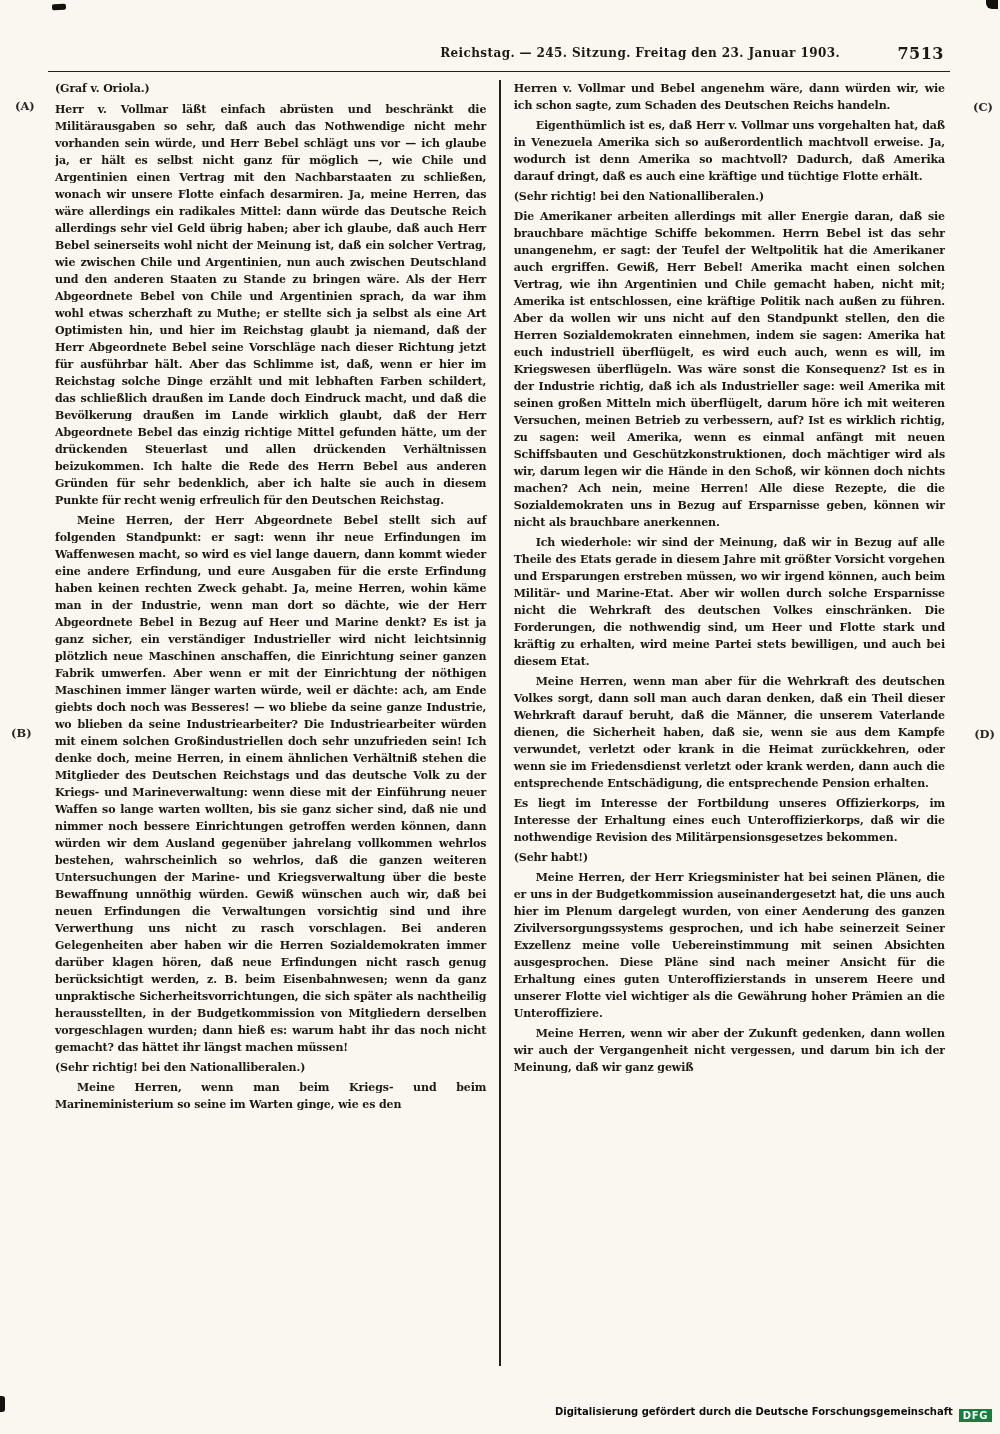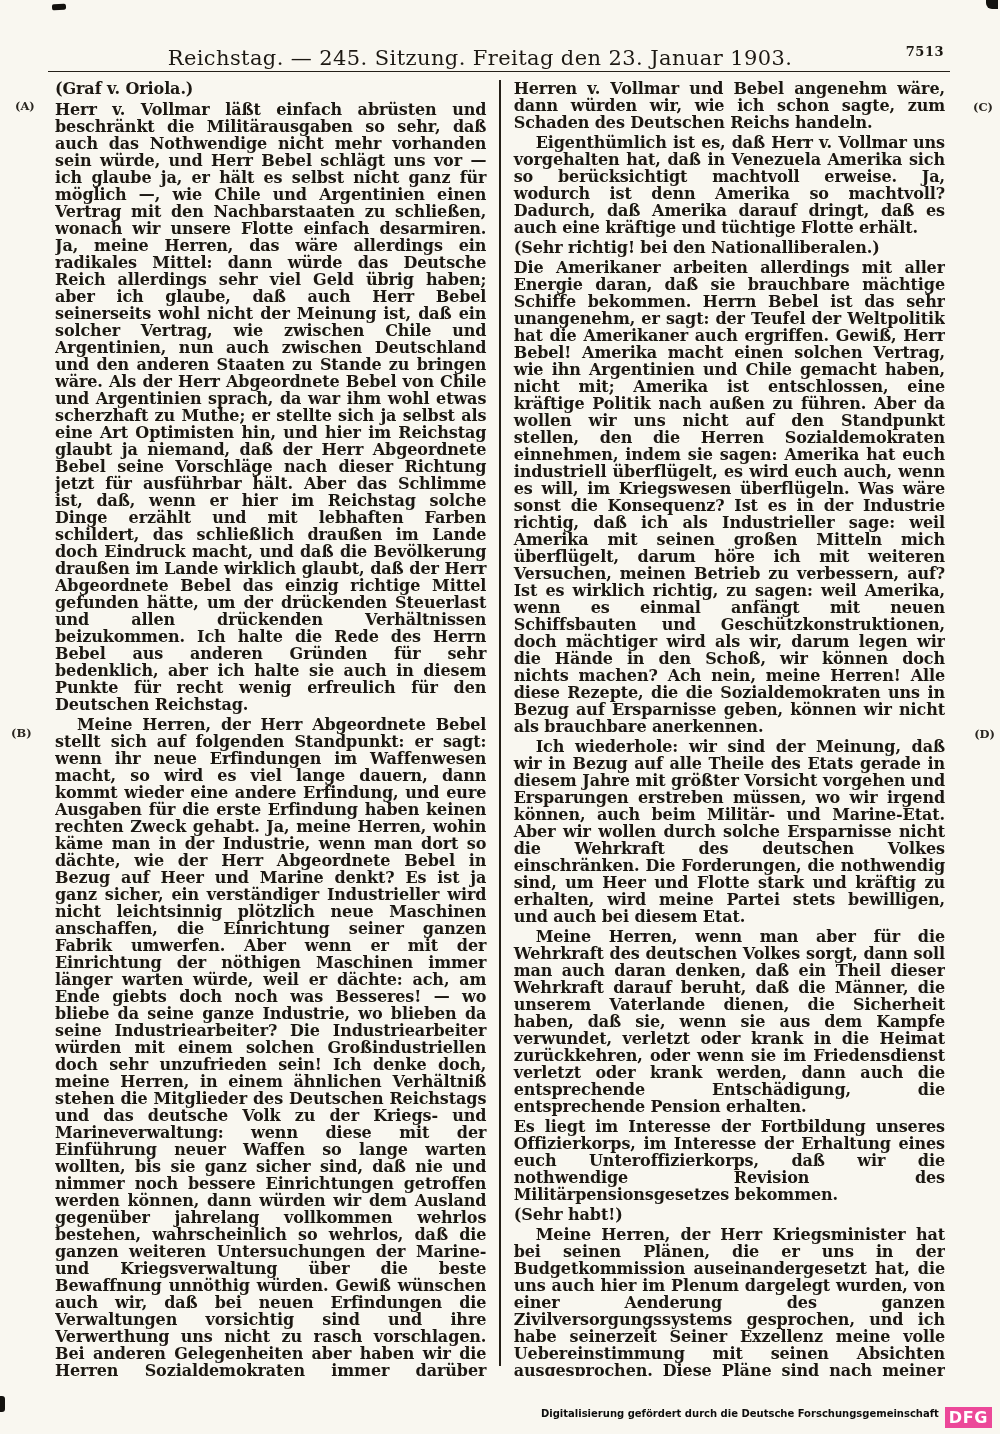--- a/index.html
+++ b/index.html
@@ -13,67 +13,67 @@
     overflow:hidden;
   }
   
   .artifact{position:absolute;background:#14120f;}
   .artifact.tl{left:52px;top:4px;width:14px;height:6px;border-radius:2px;transform:rotate(-4deg);}
   .artifact.tr{right:2px;top:0;width:12px;height:9px;border-radius:0 0 0 6px;}
   .artifact.bl{left:0;bottom:22px;width:5px;height:16px;border-radius:0 3px 3px 0;}
   
   .header-title{
     position:absolute;top:46px;left:120px;right:160px;
-    text-align:center;font-size:21px;font-weight:normal;letter-spacing:.4px;
+    text-align:right;font-size:12px;font-weight:bold;letter-spacing:.4px;
     white-space:nowrap;
   }
   .header-page{
     position:absolute;top:44px;right:56px;
-    font-size:13px;font-weight:bold;letter-spacing:.5px;
+    font-size:16px;font-weight:bold;letter-spacing:.5px;
   }
   .header-rule{
     position:absolute;top:71px;left:48px;right:50px;
     border-top:1.6px solid #241f18;
   }
   
   .margin-mark{position:absolute;font-size:11.5px;font-weight:bold;color:#2a2620;}
   .mark-a{left:15px;top:99px;}
   .mark-b{left:11px;top:726px;}
   .mark-c{right:7px;top:100px;}
   .mark-d{right:5px;top:727px;}
   
   .columns{
     position:absolute;top:80px;left:55px;width:890px;height:1296px;
     display:flex;
   }
   .col{
     width:433px;
     text-align:justify;
-    font-size:16px;line-height:17px;font-weight:bold;
+    font-size:11px;line-height:17px;font-weight:bold;
     letter-spacing:-0.1px;
     overflow:hidden;
   }
   .col-left{padding-right:13px;}
   .col-right{padding-left:13px;}
   .divider{width:1.4px;background:#241f18;height:1286px;}
   p{margin:0 0 3px 0;}
   .speaker{text-indent:0;margin-bottom:4px;}
   .para{text-indent:22px;}
   .para.no-indent{text-indent:0;}
   .stage{text-align:left;text-indent:0;margin:2px 0 3px 0;}
   
   .footer{
-    position:absolute;right:8px;bottom:6px;
+    position:absolute;right:8px;bottom:12px;
     display:flex;align-items:center;gap:6px;
     font-family:"DejaVu Sans", sans-serif;
     font-size:10px;font-weight:bold;color:#0d0d0d;padding-left:13px;
   }
   .dfg-badge{
-    background:#ec4899;color:#ffffff;
-    font-size:16px;font-weight:bold;letter-spacing:.6px;
+    background:#15803d;color:#ffffff;
+    font-size:10px;font-weight:bold;letter-spacing:.6px;
     padding:1px 4px;
     margin-top:9px;
   }
 </style>
 </head>
 <body>
 
 <div class="page">
 
   <div class="artifact tl"></div>
@@ -93,21 +93,21 @@
     <div class="col col-left" id="col-left">
       <p class="speaker">(Graf v. Oriola.)</p>
     <p class="para no-indent">Herr v. Vollmar läßt einfach abrüsten und beschränkt die Militärausgaben so sehr, daß auch das Nothwendige nicht mehr vorhanden sein würde, und Herr Bebel schlägt uns vor — ich glaube ja, er hält es selbst nicht ganz für möglich —, wie Chile und Argentinien einen Vertrag mit den Nachbarstaaten zu schließen, wonach wir unsere Flotte einfach desarmiren. Ja, meine Herren, das wäre allerdings ein radikales Mittel: dann würde das Deutsche Reich allerdings sehr viel Geld übrig haben; aber ich glaube, daß auch Herr Bebel seinerseits wohl nicht der Meinung ist, daß ein solcher Vertrag, wie zwischen Chile und Argentinien, nun auch zwischen Deutschland und den anderen Staaten zu Stande zu bringen wäre. Als der Herr Abgeordnete Bebel von Chile und Argentinien sprach, da war ihm wohl etwas scherzhaft zu Muthe; er stellte sich ja selbst als eine Art Optimisten hin, und hier im Reichstag glaubt ja niemand, daß der Herr Abgeordnete Bebel seine Vorschläge nach dieser Richtung jetzt für ausführbar hält. Aber das Schlimme ist, daß, wenn er hier im Reichstag solche Dinge erzählt und mit lebhaften Farben schildert, das schließlich draußen im Lande doch Eindruck macht, und daß die Bevölkerung draußen im Lande wirklich glaubt, daß der Herr Abgeordnete Bebel das einzig richtige Mittel gefunden hätte, um der drückenden Steuerlast und allen drückenden Verhältnissen beizukommen. Ich halte die Rede des Herrn Bebel aus anderen Gründen für sehr bedenklich, aber ich halte sie auch in diesem Punkte für recht wenig erfreulich für den Deutschen Reichstag.</p>
         <p class="para">Meine Herren, der Herr Abgeordnete Bebel stellt sich auf folgenden Standpunkt: er sagt: wenn ihr neue Erfindungen im Waffenwesen macht, so wird es viel lange dauern, dann kommt wieder eine andere Erfindung, und eure Ausgaben für die erste Erfindung haben keinen rechten Zweck gehabt. Ja, meine Herren, wohin käme man in der Industrie, wenn man dort so dächte, wie der Herr Abgeordnete Bebel in Bezug auf Heer und Marine denkt? Es ist ja ganz sicher, ein verständiger Industrieller wird nicht leichtsinnig plötzlich neue Maschinen anschaffen, die Einrichtung seiner ganzen Fabrik umwerfen. Aber wenn er mit der Einrichtung der nöthigen Maschinen immer länger warten würde, weil er dächte: ach, am Ende giebts doch noch was Besseres! — wo bliebe da seine ganze Industrie, wo blieben da seine Industriearbeiter? Die Industriearbeiter würden mit einem solchen Großindustriellen doch sehr unzufrieden sein! Ich denke doch, meine Herren, in einem ähnlichen Verhältniß stehen die Mitglieder des Deutschen Reichstags und das deutsche Volk zu der Kriegs- und Marineverwaltung: wenn diese mit der Einführung neuer Waffen so lange warten wollten, bis sie ganz sicher sind, daß nie und nimmer noch bessere Einrichtungen getroffen werden können, dann würden wir dem Ausland gegenüber jahrelang vollkommen wehrlos bestehen, wahrscheinlich so wehrlos, daß die ganzen weiteren Untersuchungen der Marine- und Kriegsverwaltung über die beste Bewaffnung unnöthig würden. Gewiß wünschen auch wir, daß bei neuen Erfindungen die Verwaltungen vorsichtig sind und ihre Verwerthung uns nicht zu rasch vorschlagen. Bei anderen Gelegenheiten aber haben wir die Herren Sozialdemokraten immer darüber klagen hören, daß neue Erfindungen nicht rasch genug berücksichtigt werden, z. B. beim Eisenbahnwesen; wenn da ganz unpraktische Sicherheitsvorrichtungen, die sich später als nachtheilig herausstellten, in der Budgetkommission von Mitgliedern derselben vorgeschlagen wurden; dann hieß es: warum habt ihr das noch nicht gemacht? das hättet ihr längst machen müssen!</p>
         <p class="stage">(Sehr richtig! bei den Nationalliberalen.)</p>
         <p class="para">Meine Herren, wenn man beim Kriegs- und beim Marineministerium so seine im Warten ginge, wie es den</p>
       </div>
     <div class="divider"></div>
     <div class="col col-right" id="col-right">
         <p class="para no-indent">Herren v. Vollmar und Bebel angenehm wäre, dann würden wir, wie ich schon sagte, zum Schaden des Deutschen Reichs handeln.</p>
-        <p class="para">Eigenthümlich ist es, daß Herr v. Vollmar uns vorgehalten hat, daß in Venezuela Amerika sich so berücksichtigt machtvoll erweise. Ja, wodurch ist denn Amerika so machtvoll? Dadurch, daß Amerika darauf dringt, daß es auch eine kräftige und tüchtige Flotte erhält.</p>
+        <p class="para">Eigenthümlich ist es, daß Herr v. Vollmar uns vorgehalten hat, daß in Venezuela Amerika sich so außerordentlich machtvoll erweise. Ja, wodurch ist denn Amerika so machtvoll? Dadurch, daß Amerika darauf dringt, daß es auch eine kräftige und tüchtige Flotte erhält.</p>
         <p class="stage">(Sehr richtig! bei den Nationalliberalen.)</p>
         <p class="para no-indent">Die Amerikaner arbeiten allerdings mit aller Energie daran, daß sie brauchbare mächtige Schiffe bekommen. Herrn Bebel ist das sehr unangenehm, er sagt: der Teufel der Weltpolitik hat die Amerikaner auch ergriffen. Gewiß, Herr Bebel! Amerika macht einen solchen Vertrag, wie ihn Argentinien und Chile gemacht haben, nicht mit; Amerika ist entschlossen, eine kräftige Politik nach außen zu führen. Aber da wollen wir uns nicht auf den Standpunkt stellen, den die Herren Sozialdemokraten einnehmen, indem sie sagen: Amerika hat euch industriell überflügelt, es wird euch auch, wenn es will, im Kriegswesen überflügeln. Was wäre sonst die Konsequenz? Ist es in der Industrie richtig, daß ich als Industrieller sage: weil Amerika mit seinen großen Mitteln mich überflügelt, darum höre ich mit weiteren Versuchen, meinen Betrieb zu verbessern, auf? Ist es wirklich richtig, zu sagen: weil Amerika, wenn es einmal anfängt mit neuen Schiffsbauten und Geschützkonstruktionen, doch mächtiger wird als wir, darum legen wir die Hände in den Schoß, wir können doch nichts machen? Ach nein, meine Herren! Alle diese Rezepte, die die Sozialdemokraten uns in Bezug auf Ersparnisse geben, können wir nicht als brauchbare anerkennen.</p>
         <p class="para">Ich wiederhole: wir sind der Meinung, daß wir in Bezug auf alle Theile des Etats gerade in diesem Jahre mit größter Vorsicht vorgehen und Ersparungen erstreben müssen, wo wir irgend können, auch beim Militär- und Marine-Etat. Aber wir wollen durch solche Ersparnisse nicht die Wehrkraft des deutschen Volkes einschränken. Die Forderungen, die nothwendig sind, um Heer und Flotte stark und kräftig zu erhalten, wird meine Partei stets bewilligen, und auch bei diesem Etat.</p>
         <p class="para">Meine Herren, wenn man aber für die Wehrkraft des deutschen Volkes sorgt, dann soll man auch daran denken, daß ein Theil dieser Wehrkraft darauf beruht, daß die Männer, die unserem Vaterlande dienen, die Sicherheit haben, daß sie, wenn sie aus dem Kampfe verwundet, verletzt oder krank in die Heimat zurückkehren, oder wenn sie im Friedensdienst verletzt oder krank werden, dann auch die entsprechende Entschädigung, die entsprechende Pension erhalten.</p>
         <p class="para no-indent">Es liegt im Interesse der Fortbildung unseres Offizierkorps, im Interesse der Erhaltung eines euch Unteroffizierkorps, daß wir die nothwendige Revision des Militärpensionsgesetzes bekommen.</p>
         <p class="stage">(Sehr habt!)</p>
         <p class="para">Meine Herren, der Herr Kriegsminister hat bei seinen Plänen, die er uns in der Budgetkommission auseinandergesetzt hat, die uns auch hier im Plenum dargelegt wurden, von einer Aenderung des ganzen Zivilversorgungssystems gesprochen, und ich habe seinerzeit Seiner Exzellenz meine volle Uebereinstimmung mit seinen Absichten ausgesprochen. Diese Pläne sind nach meiner Ansicht für die Erhaltung eines guten Unteroffizierstands in unserem Heere und unserer Flotte viel wichtiger als die Gewährung hoher Prämien an die Unteroffiziere.</p>
         <p class="para">Meine Herren, wenn wir aber der Zukunft gedenken, dann wollen wir auch der Vergangenheit nicht vergessen, und darum bin ich der Meinung, daß wir ganz gewiß</p>
       </div>
   </div>

